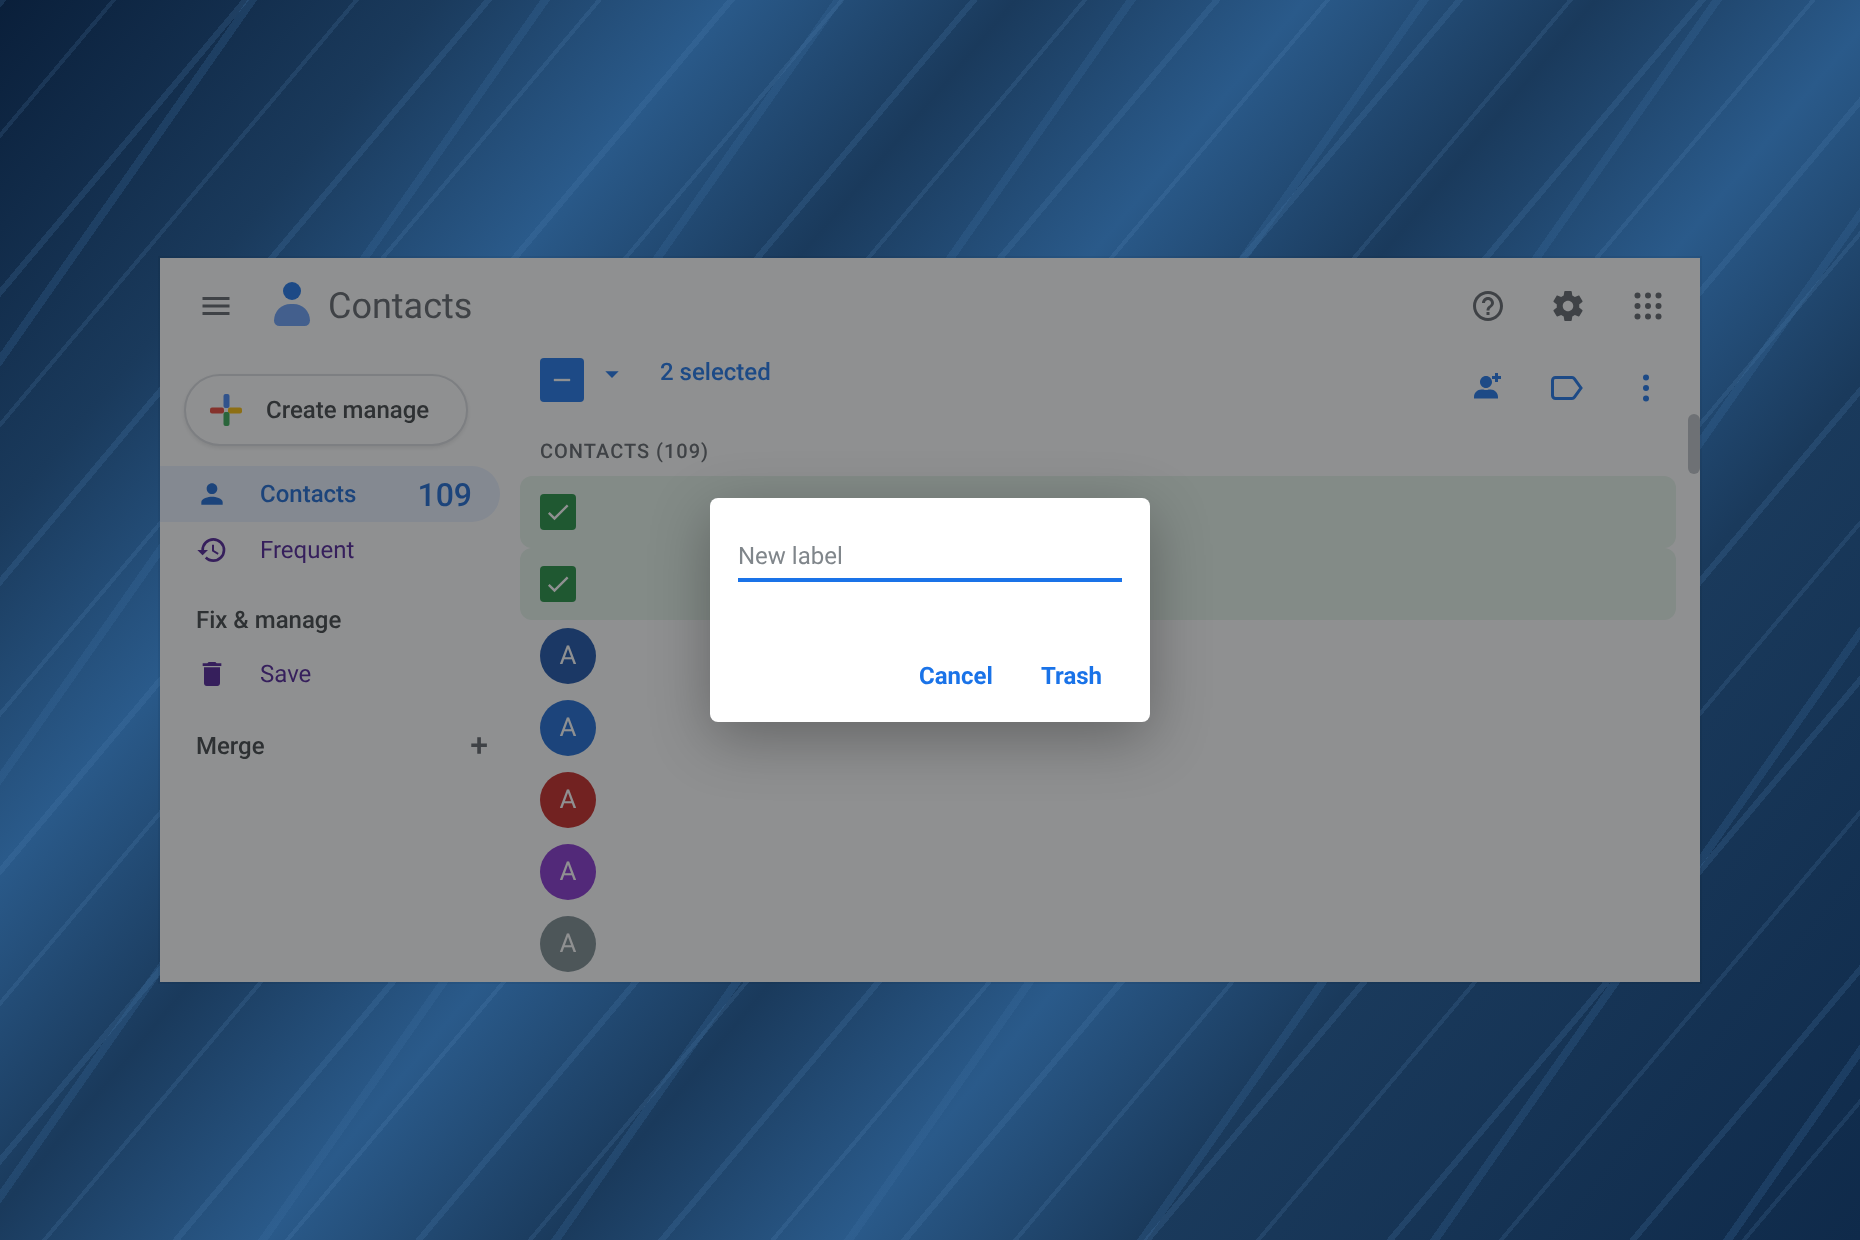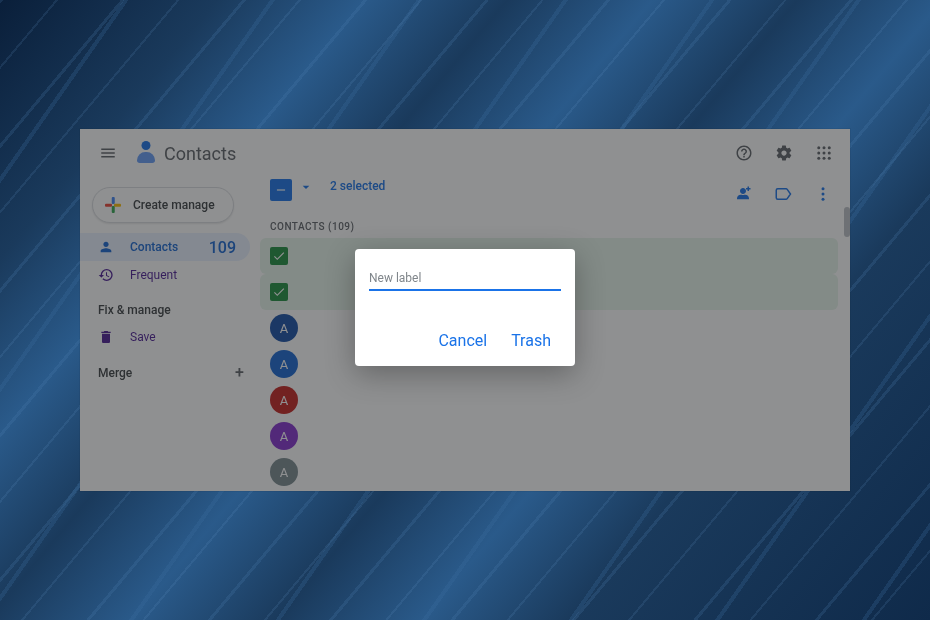--- a/index.html
+++ b/index.html
@@ -88,21 +88,21 @@
       width: 220px; background: #fff; border-radius: 4px;
       box-shadow: 0 8px 30px rgba(0,0,0,0.3); padding: 18px 14px 10px 14px;
     }
     .dialog-title { font-size: 13px; font-weight: 500; color: #202124; margin-bottom: 22px; }
     .dialog-input {
       width: 100%; border: none; border-bottom: 2px solid #1a73e8;
       font-size: 12px; padding: 4px 0; outline: none; color: #202124;
     }
     .dialog-input::placeholder { color: #80868b; }
     .dialog-actions { display: flex; justify-content: flex-end; gap: 16px; margin-top: 34px; padding-right: 6px; }
-    .dialog-btn { background: none; border: none; font-size: 16px; font-weight: 400; color: #1a73e8; cursor: pointer; padding: 6px 4px; }
+    .dialog-btn { background: none; border: none; font-size: 12px; font-weight: 700; color: #1a73e8; cursor: pointer; padding: 6px 4px; }
 
     svg { display: block; }
   </style>
 </head>
 <body>
 
 <div class="bg-lines"></div>
 
 <div class="app-window">
 

